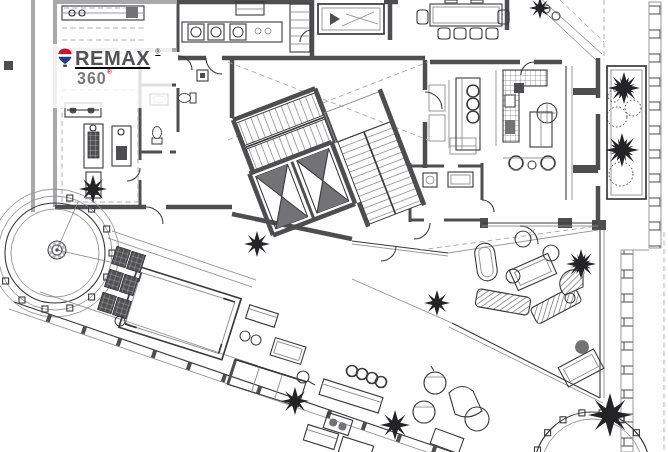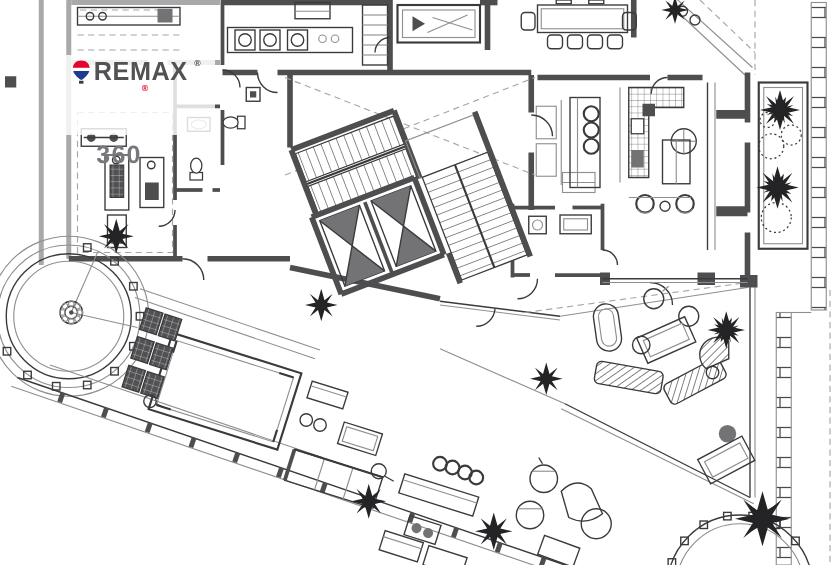--- a/index.html
+++ b/index.html
@@ -14,26 +14,26 @@
   .t2 {stroke:var(--line,#3a3a3c);stroke-width:1.7;fill:none;}
   .tl {stroke:var(--line-light,#8f8f91);stroke-width:0.9;fill:none;}
   .dsh{stroke:var(--dash,#a5a5a7);stroke-width:0.9;fill:none;stroke-dasharray:5 3.5;}
   .df {fill:var(--wall,#4e4e50);stroke:none;}
   .gf {fill:var(--shade,#6f6f71);stroke:none;}
   .stip{stroke:var(--line,#3a3a3c);fill:none;stroke-width:1;stroke-dasharray:1.6 2.2;}
   .plant{fill:var(--plant,#242426);stroke:none;}
   
   .watermark{position:absolute;left:52px;top:44px;width:120px;height:64px;
     background:rgba(255,255,255,0.82);padding:3px 5px;box-sizing:border-box;}
-  .wm-row{display:flex;align-items:flex-start;gap:2px;}
+  .wm-row{display:flex;align-items:flex-start;gap:2px;text-decoration:underline;}
   .wm-brand{font-weight:bold;font-size:21px;line-height:22px;color:var(--logo-brand,#515254);
     transform:scaleX(.96);transform-origin:left;letter-spacing:0.5px;}
   .wm-reg{font-size:7px;line-height:10px;color:var(--logo-brand,#515254);font-weight:bold;}
   .wm-suffix-row{display:flex;margin-left:20px;margin-top:-2px;}
-  .wm-suffix{font-weight:bold;font-size:20px;line-height:24px;color:var(--logo-suffix,#77787b);letter-spacing:1px;margin-top:45px;}
+  .wm-suffix{font-weight:bold;font-size:16px;line-height:24px;color:var(--logo-suffix,#77787b);letter-spacing:1px;}
   .wm-reg2{font-size:7px;line-height:10px;color:var(--balloon-red,#e4032e);font-weight:bold;}
 </style>
 </head>
 <body>
 
 <div class="stage">
 
 <svg width="668" height="452" viewBox="0 0 668 452">
   <defs>
     <pattern id="pv" width="6.5" height="8" patternUnits="userSpaceOnUse">

